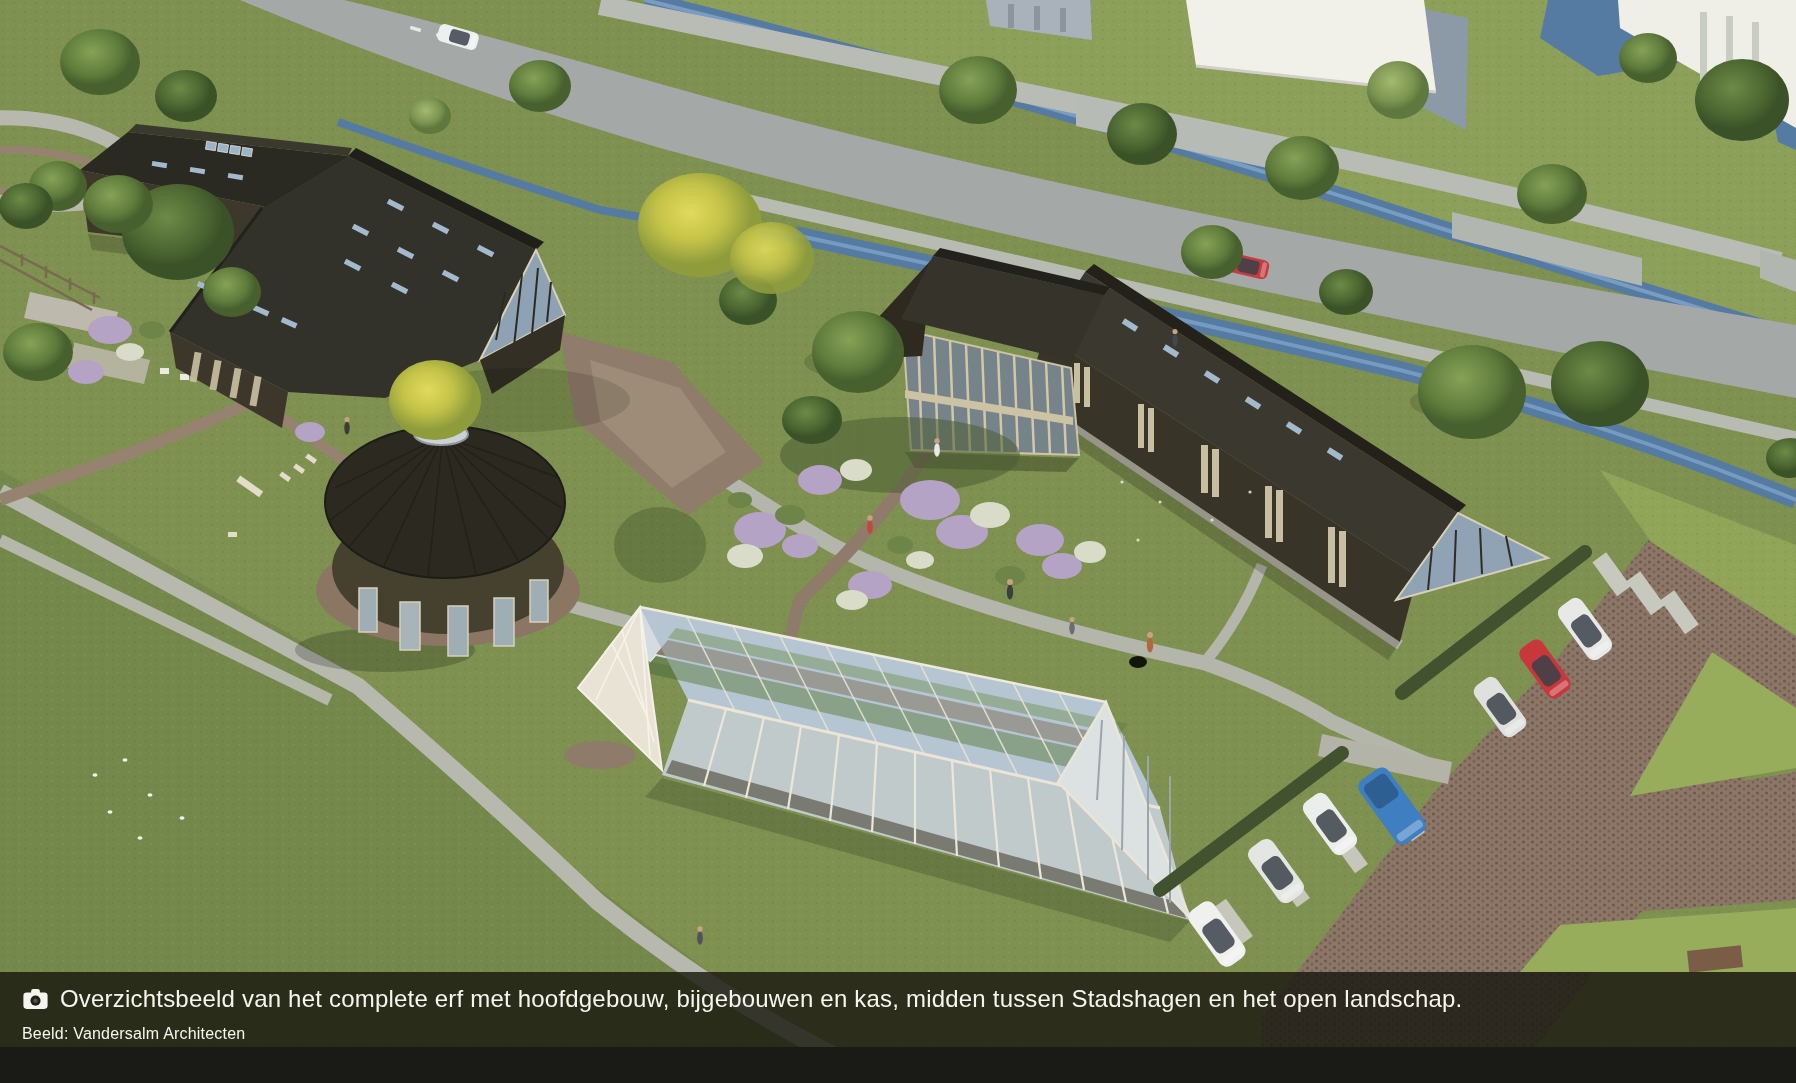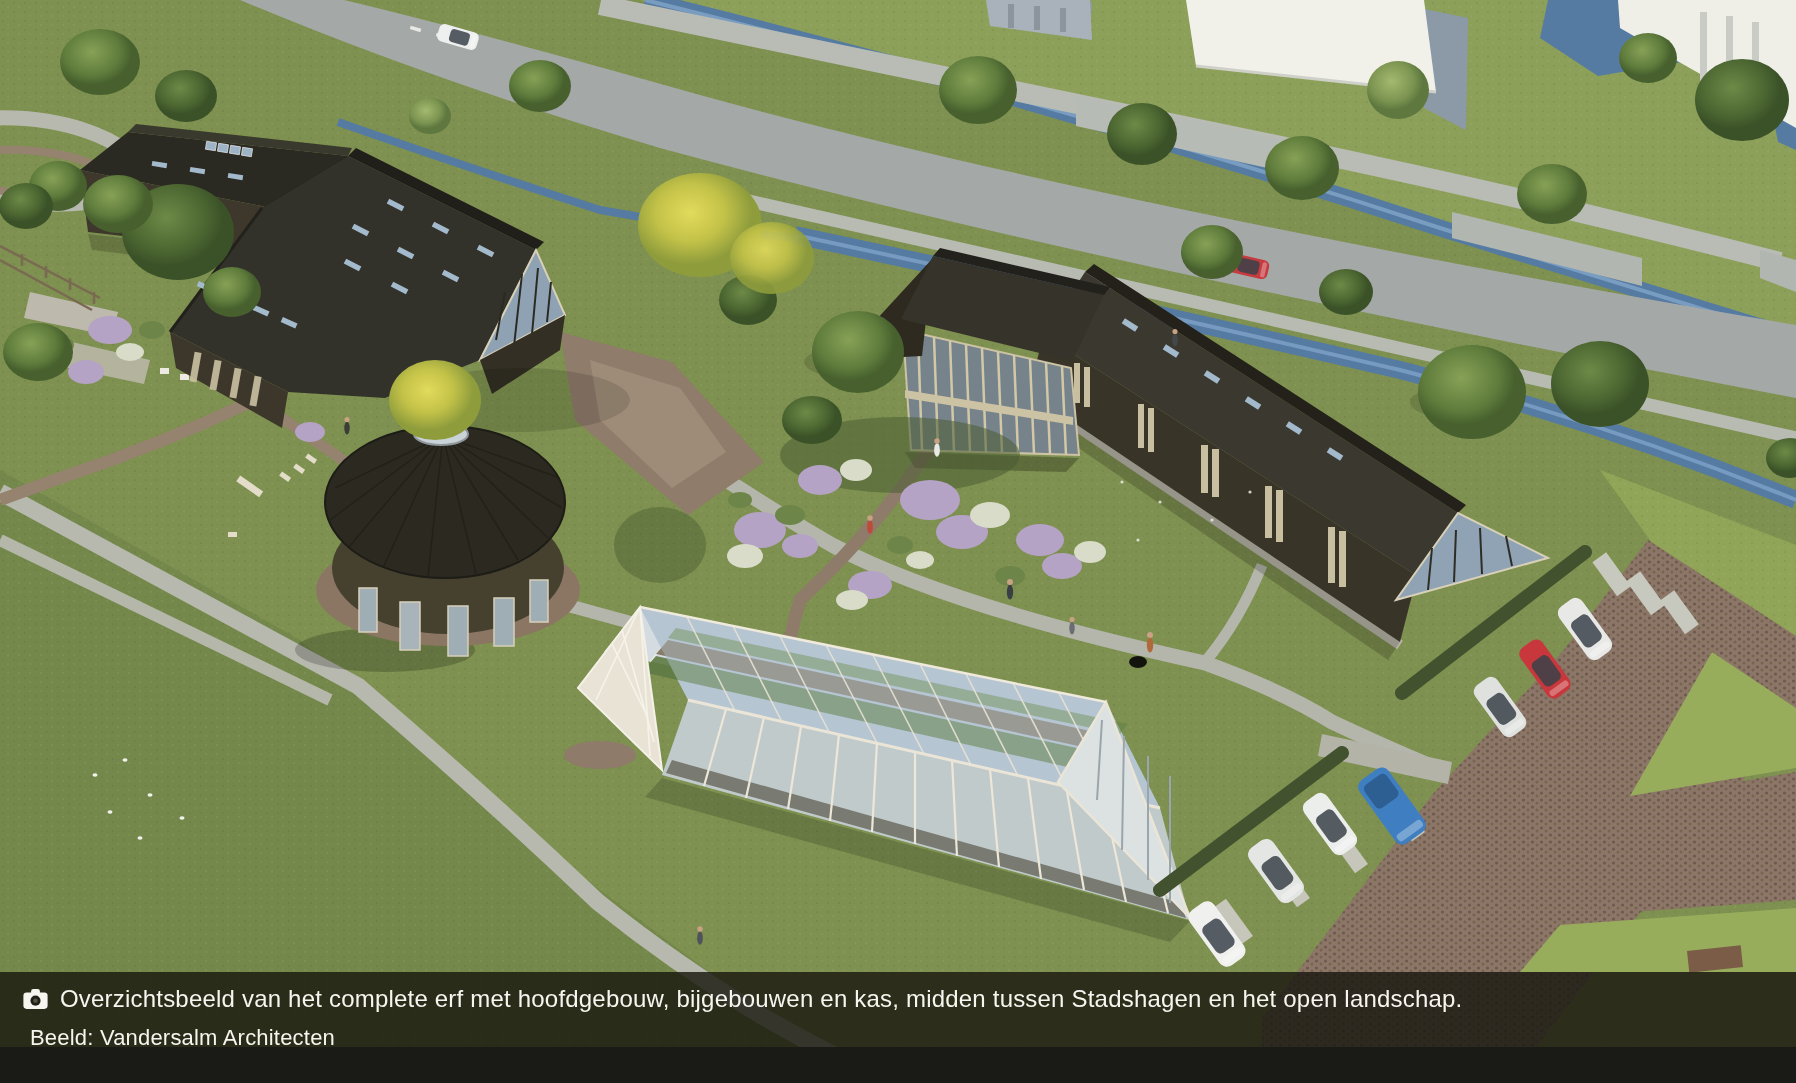--- a/index.html
+++ b/index.html
@@ -3,21 +3,21 @@
 <meta charset="utf-8">
 <style>
   html,body{margin:0;padding:0;background:#1a1a16;}
   .screen{position:relative;width:1796px;height:1047px;overflow:hidden;
           font-family:"Liberation Sans","DejaVu Sans",sans-serif;background:#3b82f6;}
   .scene{position:absolute;inset:0;display:block;}
   .caption{position:absolute;left:0;right:0;top:972px;bottom:0;box-sizing:border-box;
            background:rgba(26,25,16,0.82);color:#F7F5EF;padding:13px 22px 0 22px;}
   .cap-line1{display:flex;align-items:center;gap:11px;font-size:24px;font-weight:500;
              letter-spacing:0.2px;line-height:1.2;white-space:nowrap;}
-  .cap-credit{font-size:22px;font-weight:400;margin-top:11px;letter-spacing:0.2px;margin-left:8px;}
+  .cap-credit{font-size:16px;font-weight:400;margin-top:11px;letter-spacing:0.2px;}
   .cam{flex:0 0 auto;display:inline-block;}
 </style>
 </head>
 <body>
 
 <div class="screen">
 <svg class="scene" viewBox="0 0 1796 1083" aria-hidden="true">
   <defs>
     <radialGradient id="gT" cx="40%" cy="35%">
           <stop offset="0%" stop-color="#87A156"></stop>

